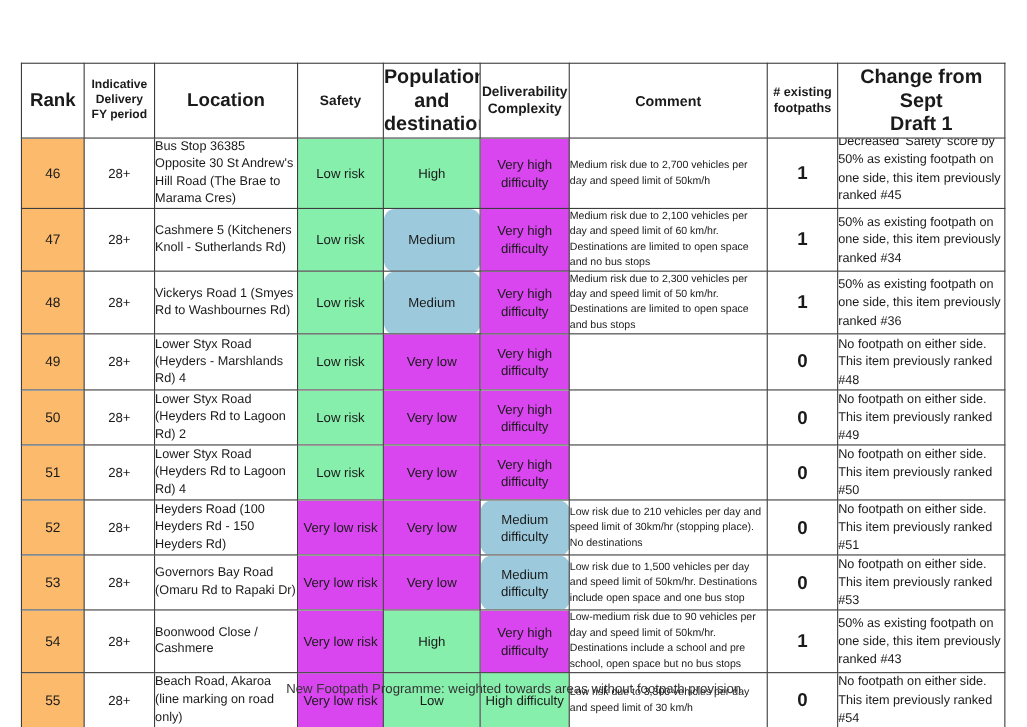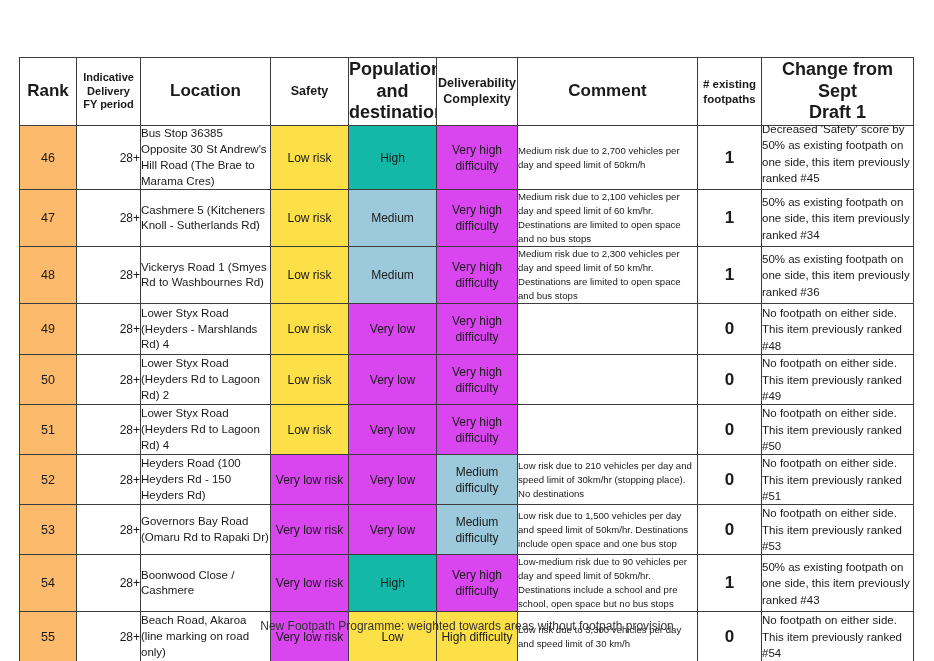--- a/index.html
+++ b/index.html
@@ -65,33 +65,33 @@
     padding: 3px 3px;
     height: 68px;
     box-sizing: border-box;
   }
   th.h-rank     { font-size: 17px; }
   th.h-fy       { font-size: 11px; }
   th.h-loc      { font-size: 17px; }
   th.h-safety   { font-size: 12.5px; }
   th.h-pop      { font-size: 18px; }
   th.h-deliv    { font-size: 12.5px; }
-  th.h-comment  { font-size: 17px; }
+  th.h-comment  { font-size: 13px; }
   th.h-foot     { font-size: 11.5px; }
   th.h-change   { font-size: 18px; }
 
   
   td.cell-rank {
     text-align: center;
     font-size: 12.5px;
     background: #fcba6c;
     margin-top: 43px;
   }
   td.cell-fy {
-    text-align: right;
+    text-align: center;
     font-size: 12px;
   }
   td.cell-loc {
     text-align: left;
     font-size: 11.5px;
     line-height: 1.38;
     padding: 3px 4px 3px 5px;
   }
   td.cell-safety,
   td.cell-pop,
@@ -123,23 +123,23 @@
     vertical-align: top;
     padding-top: 0;
   }
   td.cell-change.clipped .clip-inner {
     margin-top: -5px;
     display: block;
   }
 
   
   .fill-none   { background: #d946ef; }
-  .fill-light  { background: #fde047; }
-  .fill-medium { background: #9ccadc; }
-  .fill-dark   { background: #14b8a6; }
+  .fill-light  { background: #86efac; }
+  .fill-medium { background: #9ccadc; border-radius: 10px; }
+  .fill-dark   { background: #86efac; }
 
   
   #caption {
     position: absolute;
     left: 0;
     top: 619px;
     width: 934px;
     text-align: center;
     font-size: 12px;
     color: #333333;

